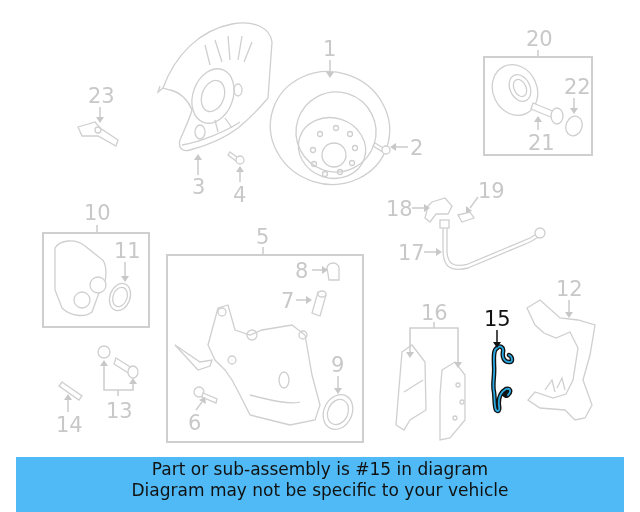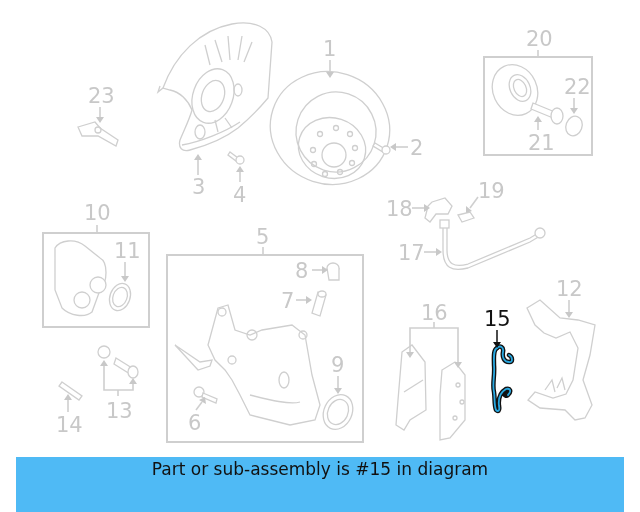--- a/index.html
+++ b/index.html
@@ -257,13 +257,14 @@
     <text class="lbl" x="478" y="198">19</text>
     <text class="lbl" x="526" y="46">20</text>
     <text class="lbl" x="528" y="150">21</text>
     <text class="lbl" x="564" y="94">22</text>
     <text class="lbl" x="88" y="103">23</text>
   </g>
 </svg>
 
 <div class="banner">
   <div>Part or sub-assembly is #15 in diagram</div>
+  <div>Diagram may not be specific to your vehicle</div>
 </div>
 
 </body></html>

